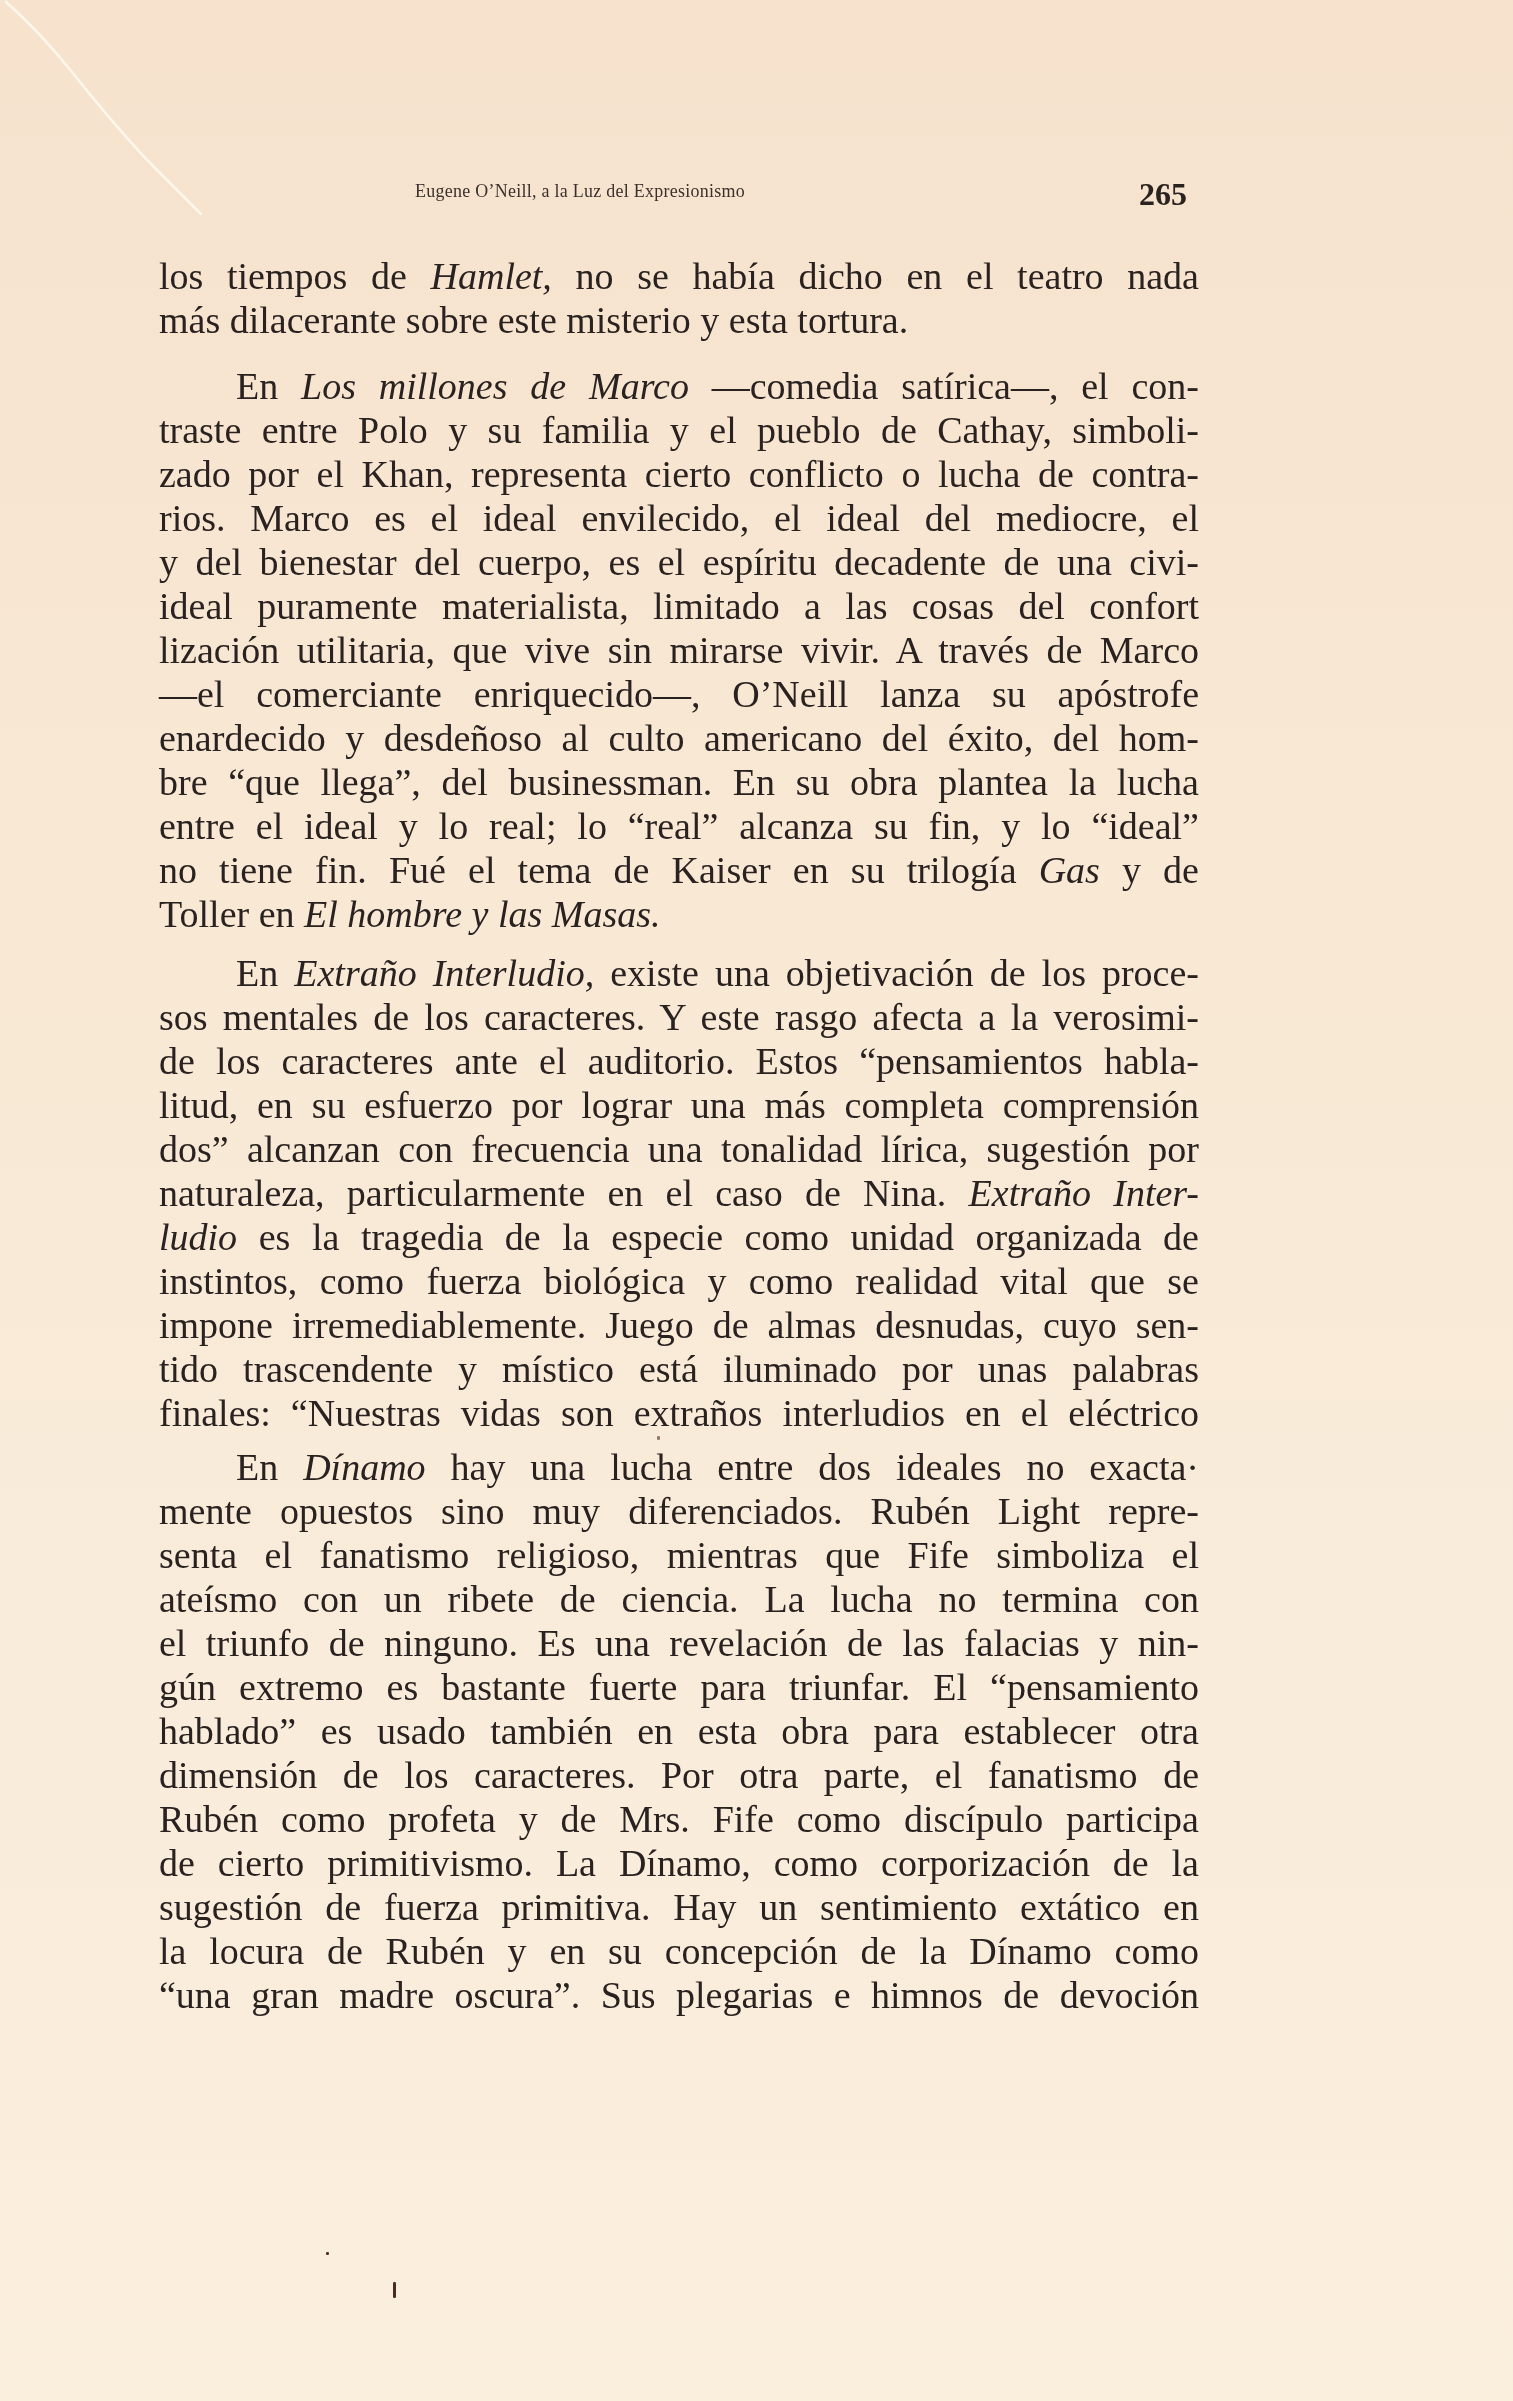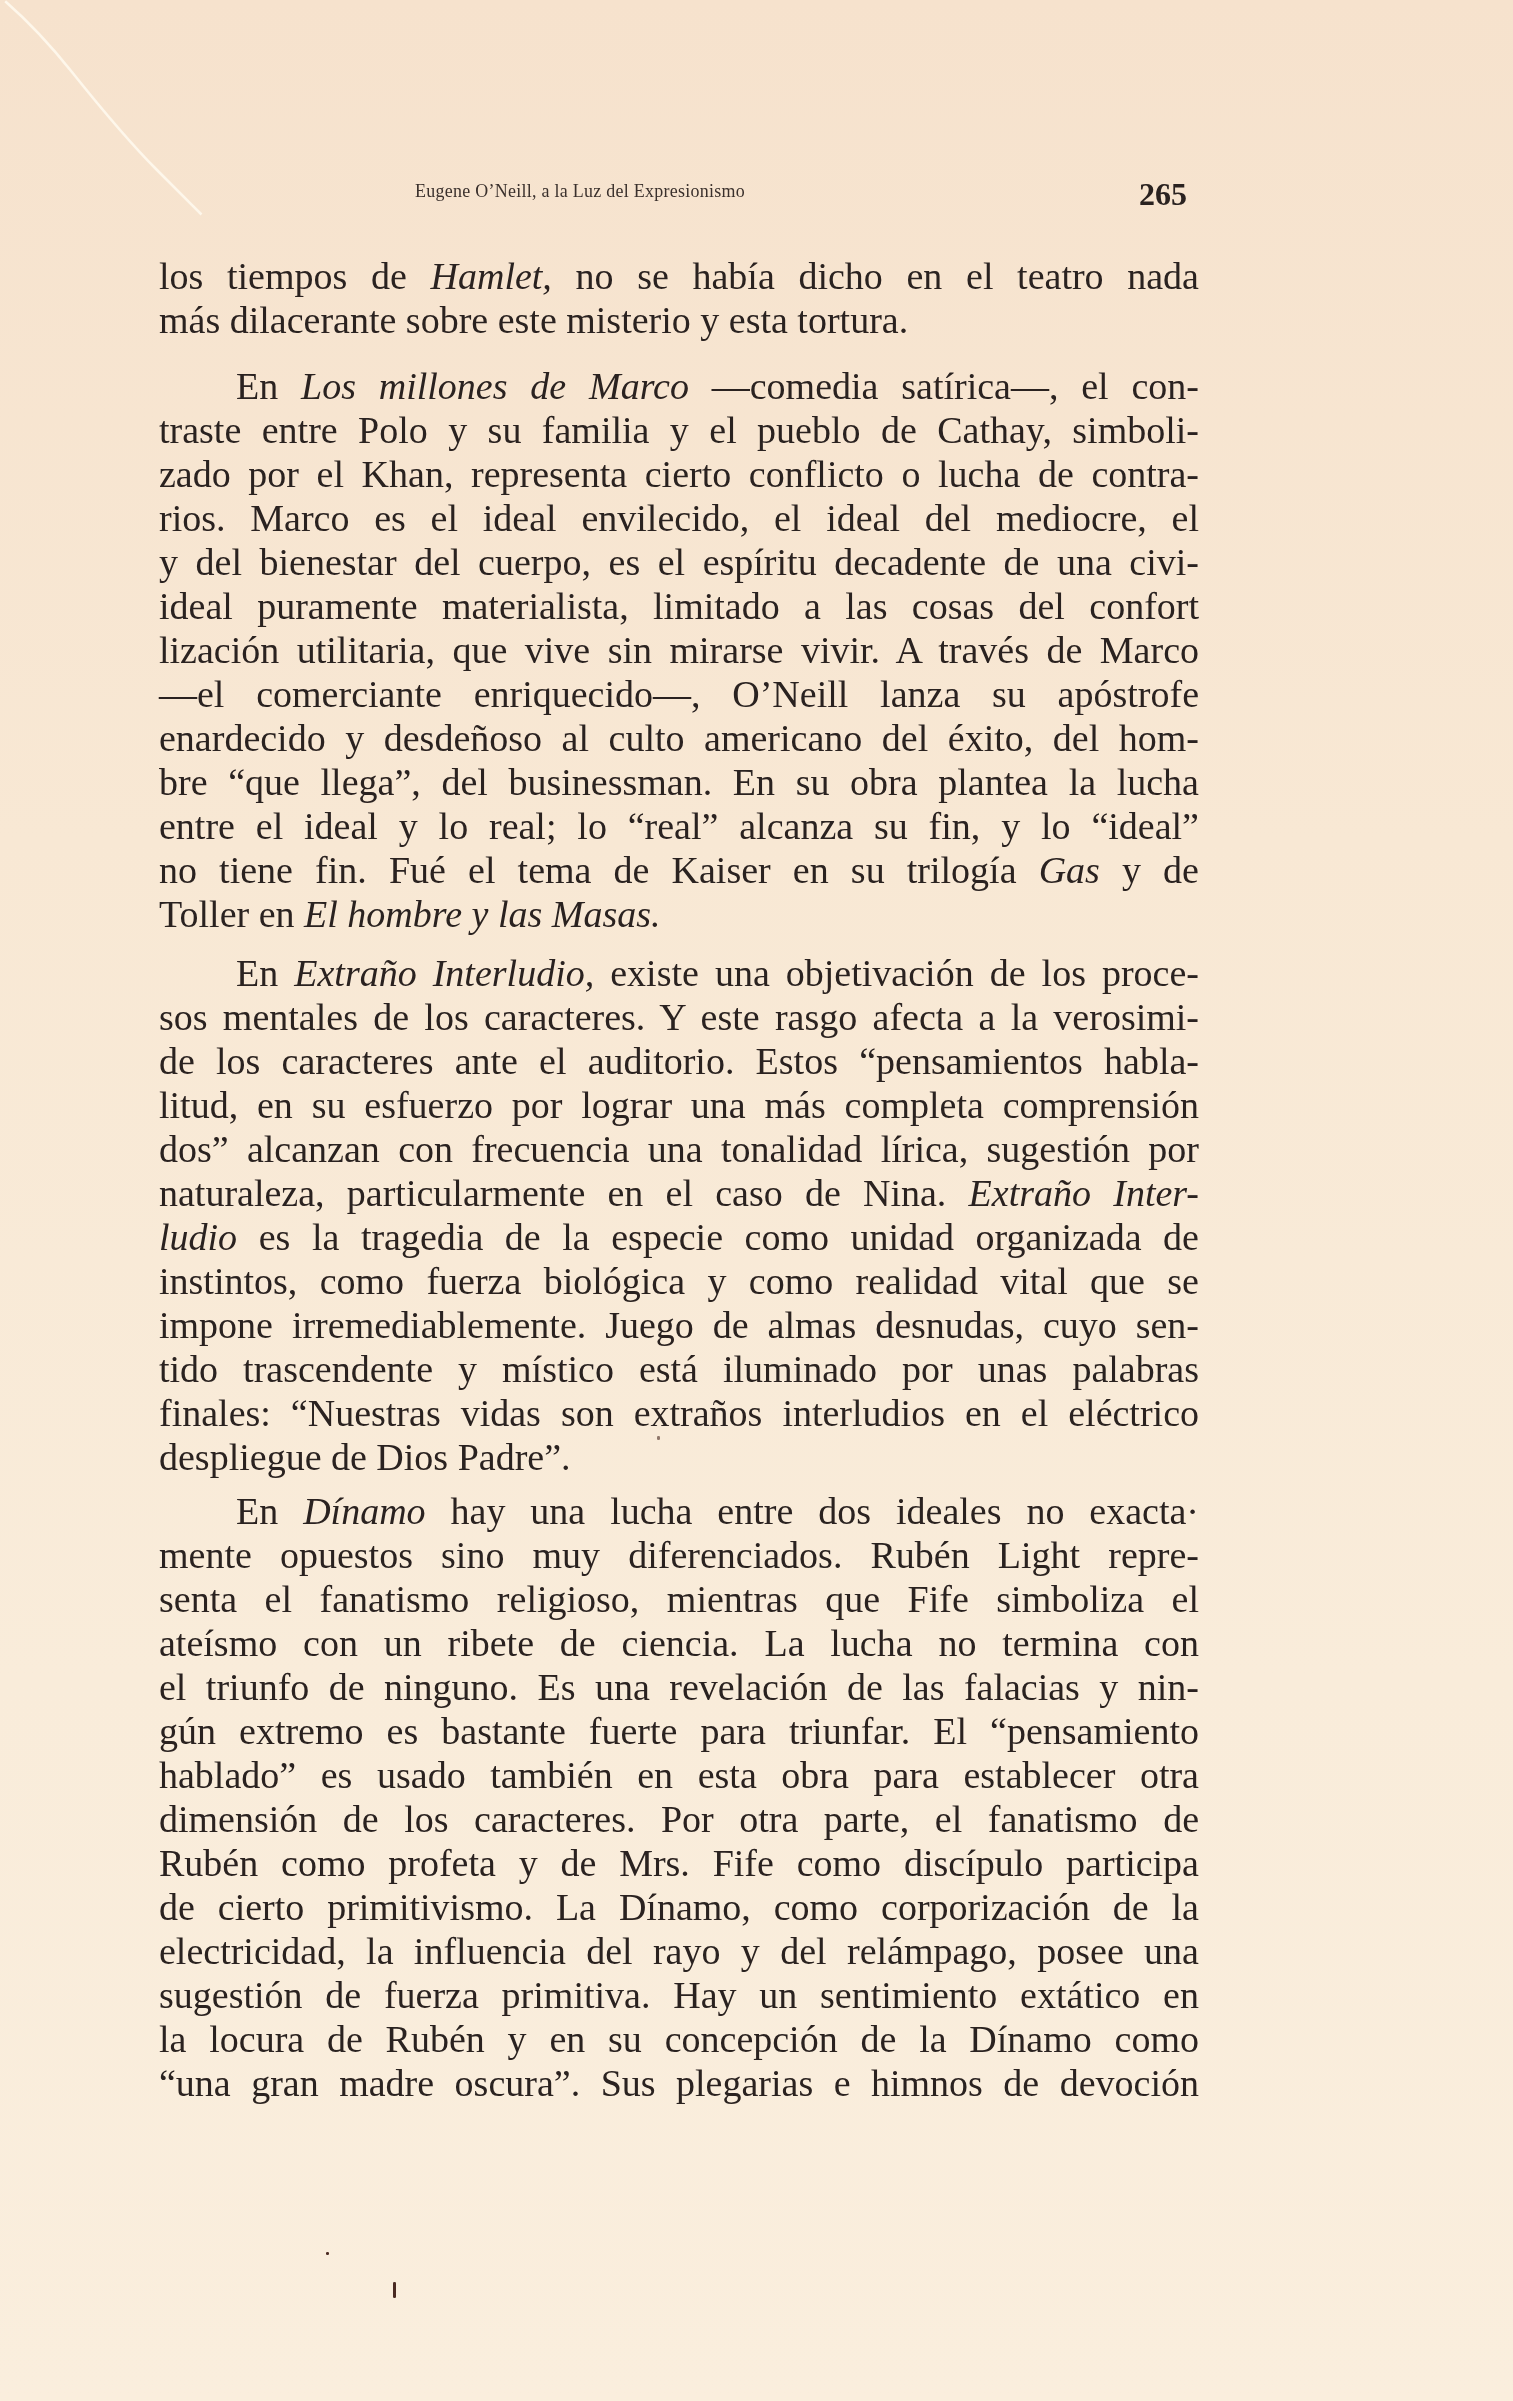--- a/index.html
+++ b/index.html
@@ -81,34 +81,32 @@
       <div class="line"><span>sos mentales de los caracteres. Y este rasgo afecta a la verosimi-</span></div>
       <div class="line"><span>de los caracteres ante el auditorio. Estos “pensamientos habla-</span></div>
       <div class="line"><span>litud, en su esfuerzo por lograr una más completa comprensión</span></div>
       <div class="line"><span>dos” alcanzan con frecuencia una tonalidad lírica, sugestión por</span></div>
       <div class="line"><span>naturaleza, particularmente en el caso de Nina. </span><span class="it">Extraño Inter-</span></div>
       <div class="line"><span class="it">ludio</span><span> es la tragedia de la especie como unidad organizada de</span></div>
       <div class="line"><span>instintos, como fuerza biológica y como realidad vital que se</span></div>
       <div class="line"><span>impone irremediablemente. Juego de almas desnudas, cuyo sen-</span></div>
       <div class="line"><span>tido trascendente y místico está iluminado por unas palabras</span></div>
       <div class="line"><span>finales: “Nuestras vidas son extraños interludios en el eléctrico</span></div>
-      <div class="line last"><span>despliegue de Dios Padre”.</span></div>
     </div>
     <div class="para gap3">
       <div class="line indent"><span>En </span><span class="it">Dínamo</span><span> hay una lucha entre dos ideales no exacta·</span></div>
       <div class="line"><span>mente opuestos sino muy diferenciados. Rubén Light repre-</span></div>
       <div class="line"><span>senta el fanatismo religioso, mientras que Fife simboliza el</span></div>
       <div class="line"><span>ateísmo con un ribete de ciencia. La lucha no termina con</span></div>
       <div class="line"><span>el triunfo de ninguno. Es una revelación de las falacias y nin-</span></div>
       <div class="line"><span>gún extremo es bastante fuerte para triunfar. El “pensamiento</span></div>
       <div class="line"><span>hablado” es usado también en esta obra para establecer otra</span></div>
       <div class="line"><span>dimensión de los caracteres. Por otra parte, el fanatismo de</span></div>
       <div class="line"><span>Rubén como profeta y de Mrs. Fife como discípulo participa</span></div>
       <div class="line"><span>de cierto primitivismo. La Dínamo, como corporización de la</span></div>
-      <div class="line"><span>electricidad, la influencia del rayo y del relámpago, posee una</span></div>
       <div class="line"><span>sugestión de fuerza primitiva. Hay un sentimiento extático en</span></div>
       <div class="line"><span>la locura de Rubén y en su concepción de la Dínamo como</span></div>
       <div class="line"><span>“una gran madre oscura”. Sus plegarias e himnos de devoción</span></div>
     </div>
   </div>
 
 <div class="speck" style="left:393px; top:2282px; width:2.6px; height:15.6px;"></div>
 <div class="speck" style="left:326px; top:2252px; width:3.2px; height:2.6px;"></div>
 <div class="speck" style="left:657px; top:1436px; width:2.6px; height:3.9px; opacity:.6"></div>
 

